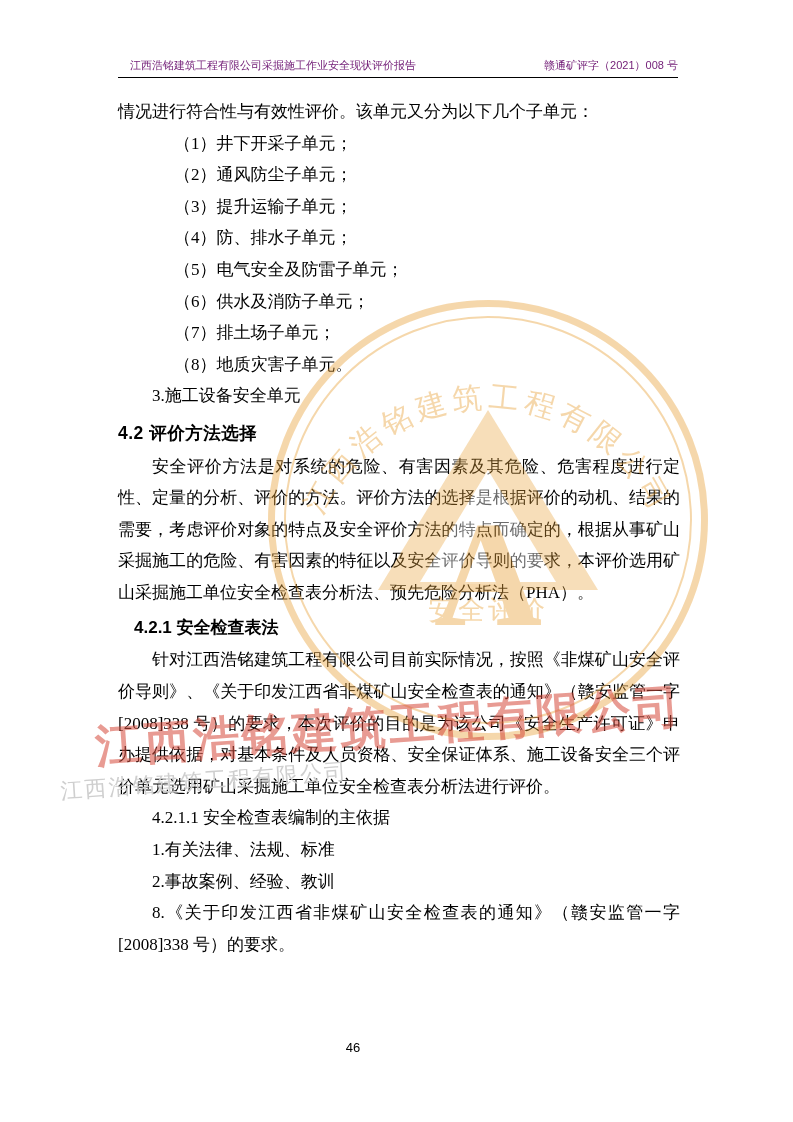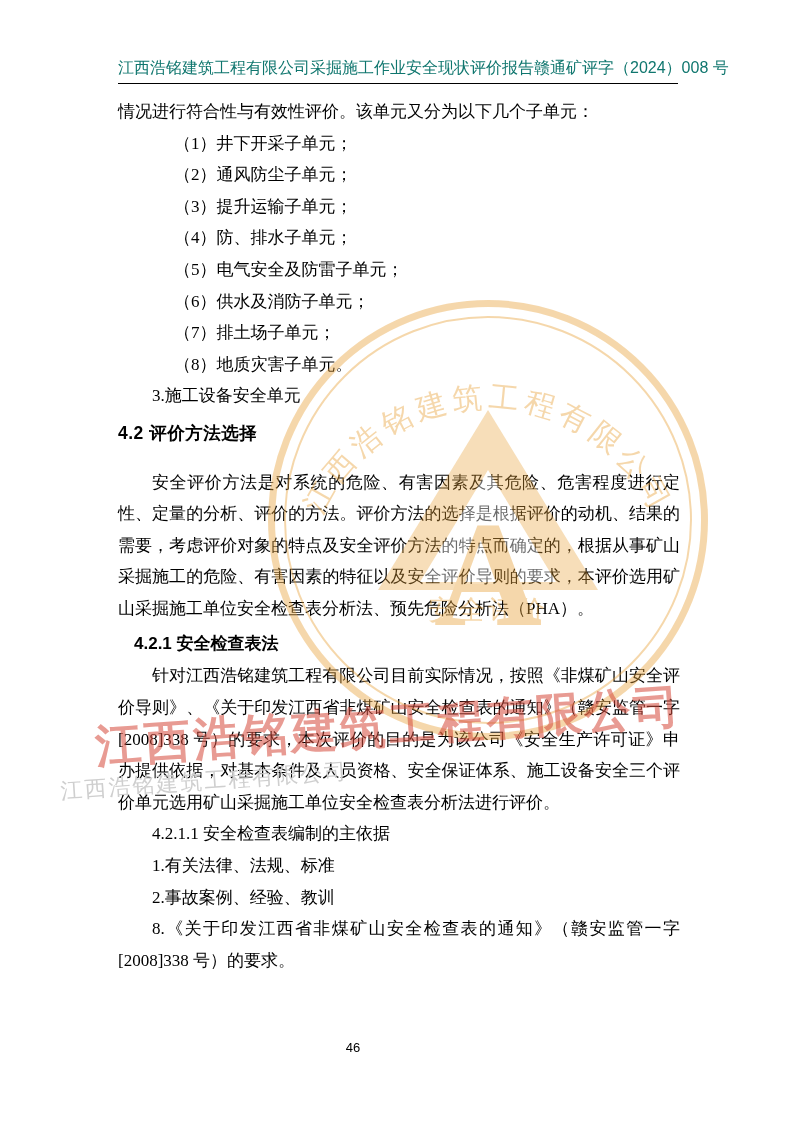--- a/index.html
+++ b/index.html
@@ -144,23 +144,24 @@
     left: 118px;
     top: 58px;
     width: 560px;
     z-index: 2;
   }
   .header-row {
     display: flex;
     justify-content: space-between;
     align-items: flex-end;
     font-family: "Liberation Sans", sans-serif;
-    font-size: 16px;
-    color: #0f766e;
+    font-size: 11px;
+    color: #701a75;
     padding-bottom: 4px;
+    margin-left: 12px;
   }
   .header-left { white-space: nowrap; }
   .header-right { white-space: nowrap; }
   .header-rule {
     border-bottom: 1.6px solid #000;
     width: 100%;
   }
 
   
   .content {
@@ -185,21 +186,21 @@
     font-family: "Liberation Sans", sans-serif;
     font-size: 17.5px;
     letter-spacing: 0.5px;
   }
   .h-sub {
     margin: 16px;
     font-family: "Liberation Sans", sans-serif;
     font-size: 17px;
     font-weight: bold;
   }
-  .block-42 { margin-top: 5px; margin-bottom: 17px; }
+  .block-42 { margin-top: 5px; margin-bottom: 1px; }
   .block-421 { margin-top: 3px; margin-bottom: 1px; }
 
   
   .footer {
     position: absolute;
     left: 0;
     top: 1040px;
     width: 706px;
     text-align: center;
     font-family: "Liberation Sans", sans-serif;
@@ -229,21 +230,21 @@
       </svg>
       <div class="wm-bottom-text">安全评价</div>
     </div>
     <div class="wm-red2">江西浩铭建筑工程有限公司</div>
     <div class="wm-red">江西浩铭建筑工程有限公司</div>
   </div>
 
   <div class="header">
     <div class="header-row">
       <span class="header-left">江西浩铭建筑工程有限公司采掘施工作业安全现状评价报告</span>
-      <span class="header-right">赣通矿评字（2024）008 号</span>
+      <span class="header-right">赣通矿评字（2021）008 号</span>
     </div>
     <div class="header-rule"></div>
   </div>
 
   <div class="content">
 
     <p class="p">情况进行符合性与有效性评价。该单元又分为以下几个子单元：</p>
 
     <p class="p indent2">（1）井下开采子单元；</p>
     <p class="p indent2">（2）通风防尘子单元；</p>

